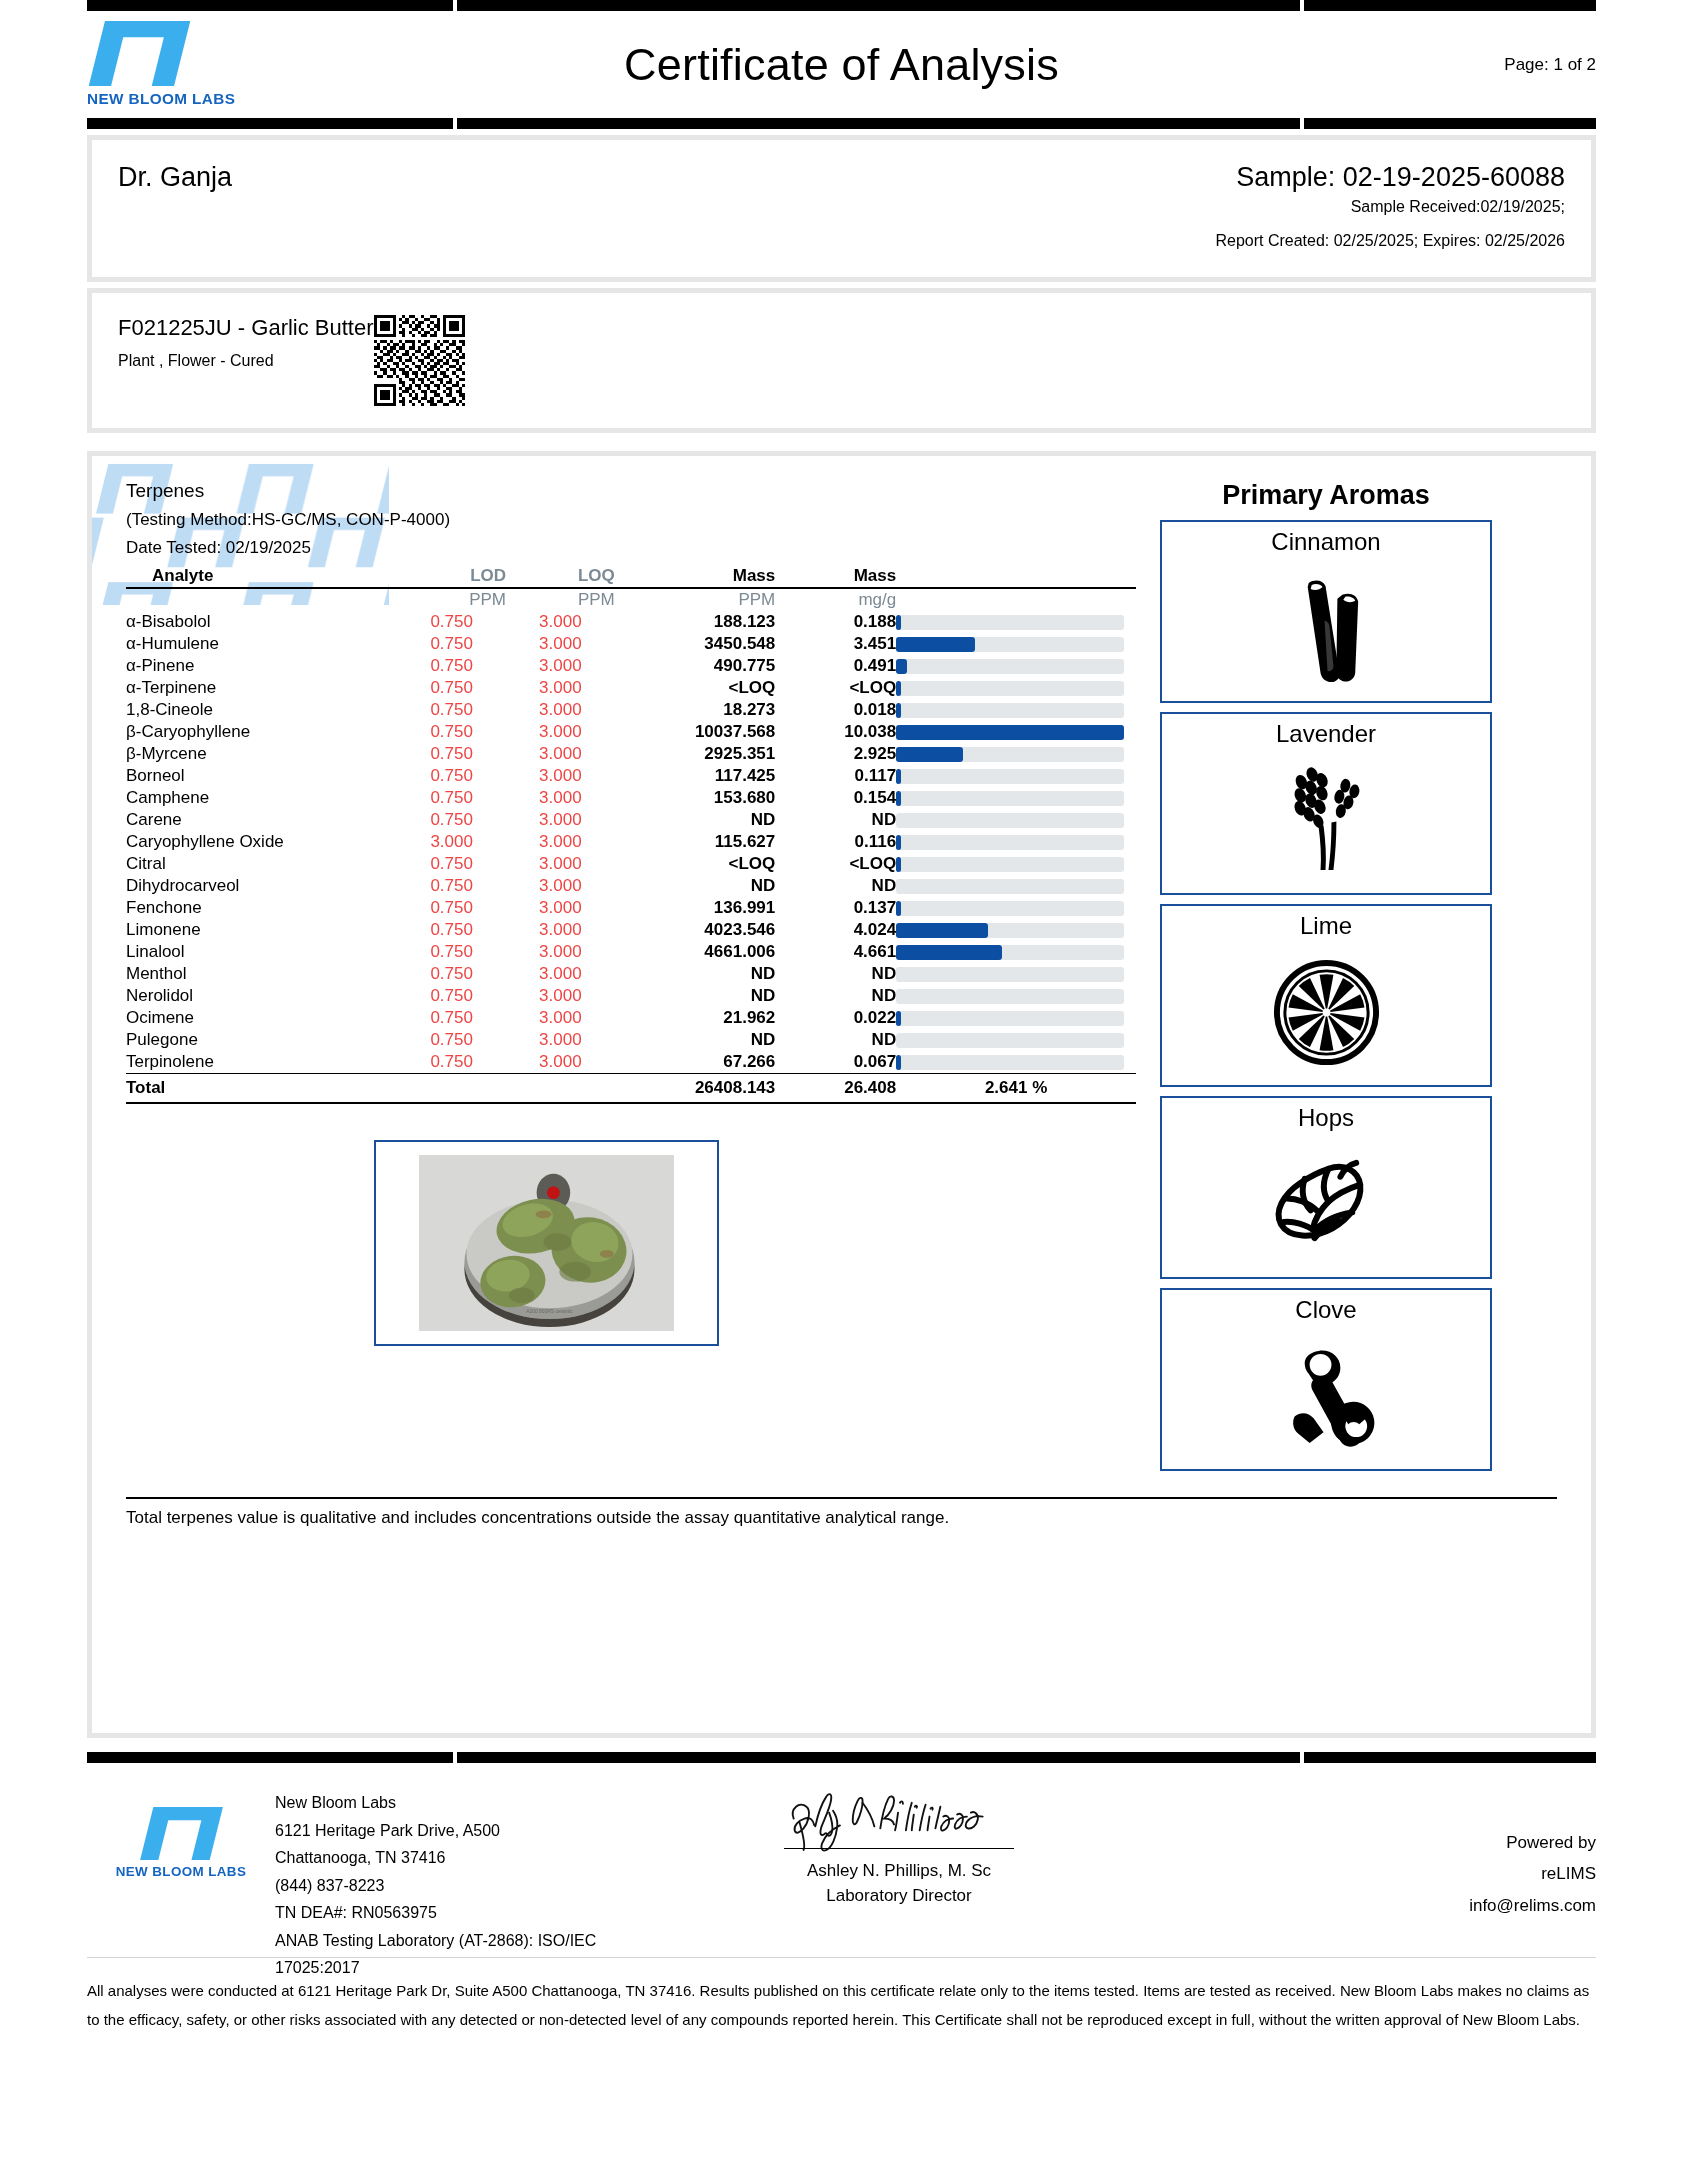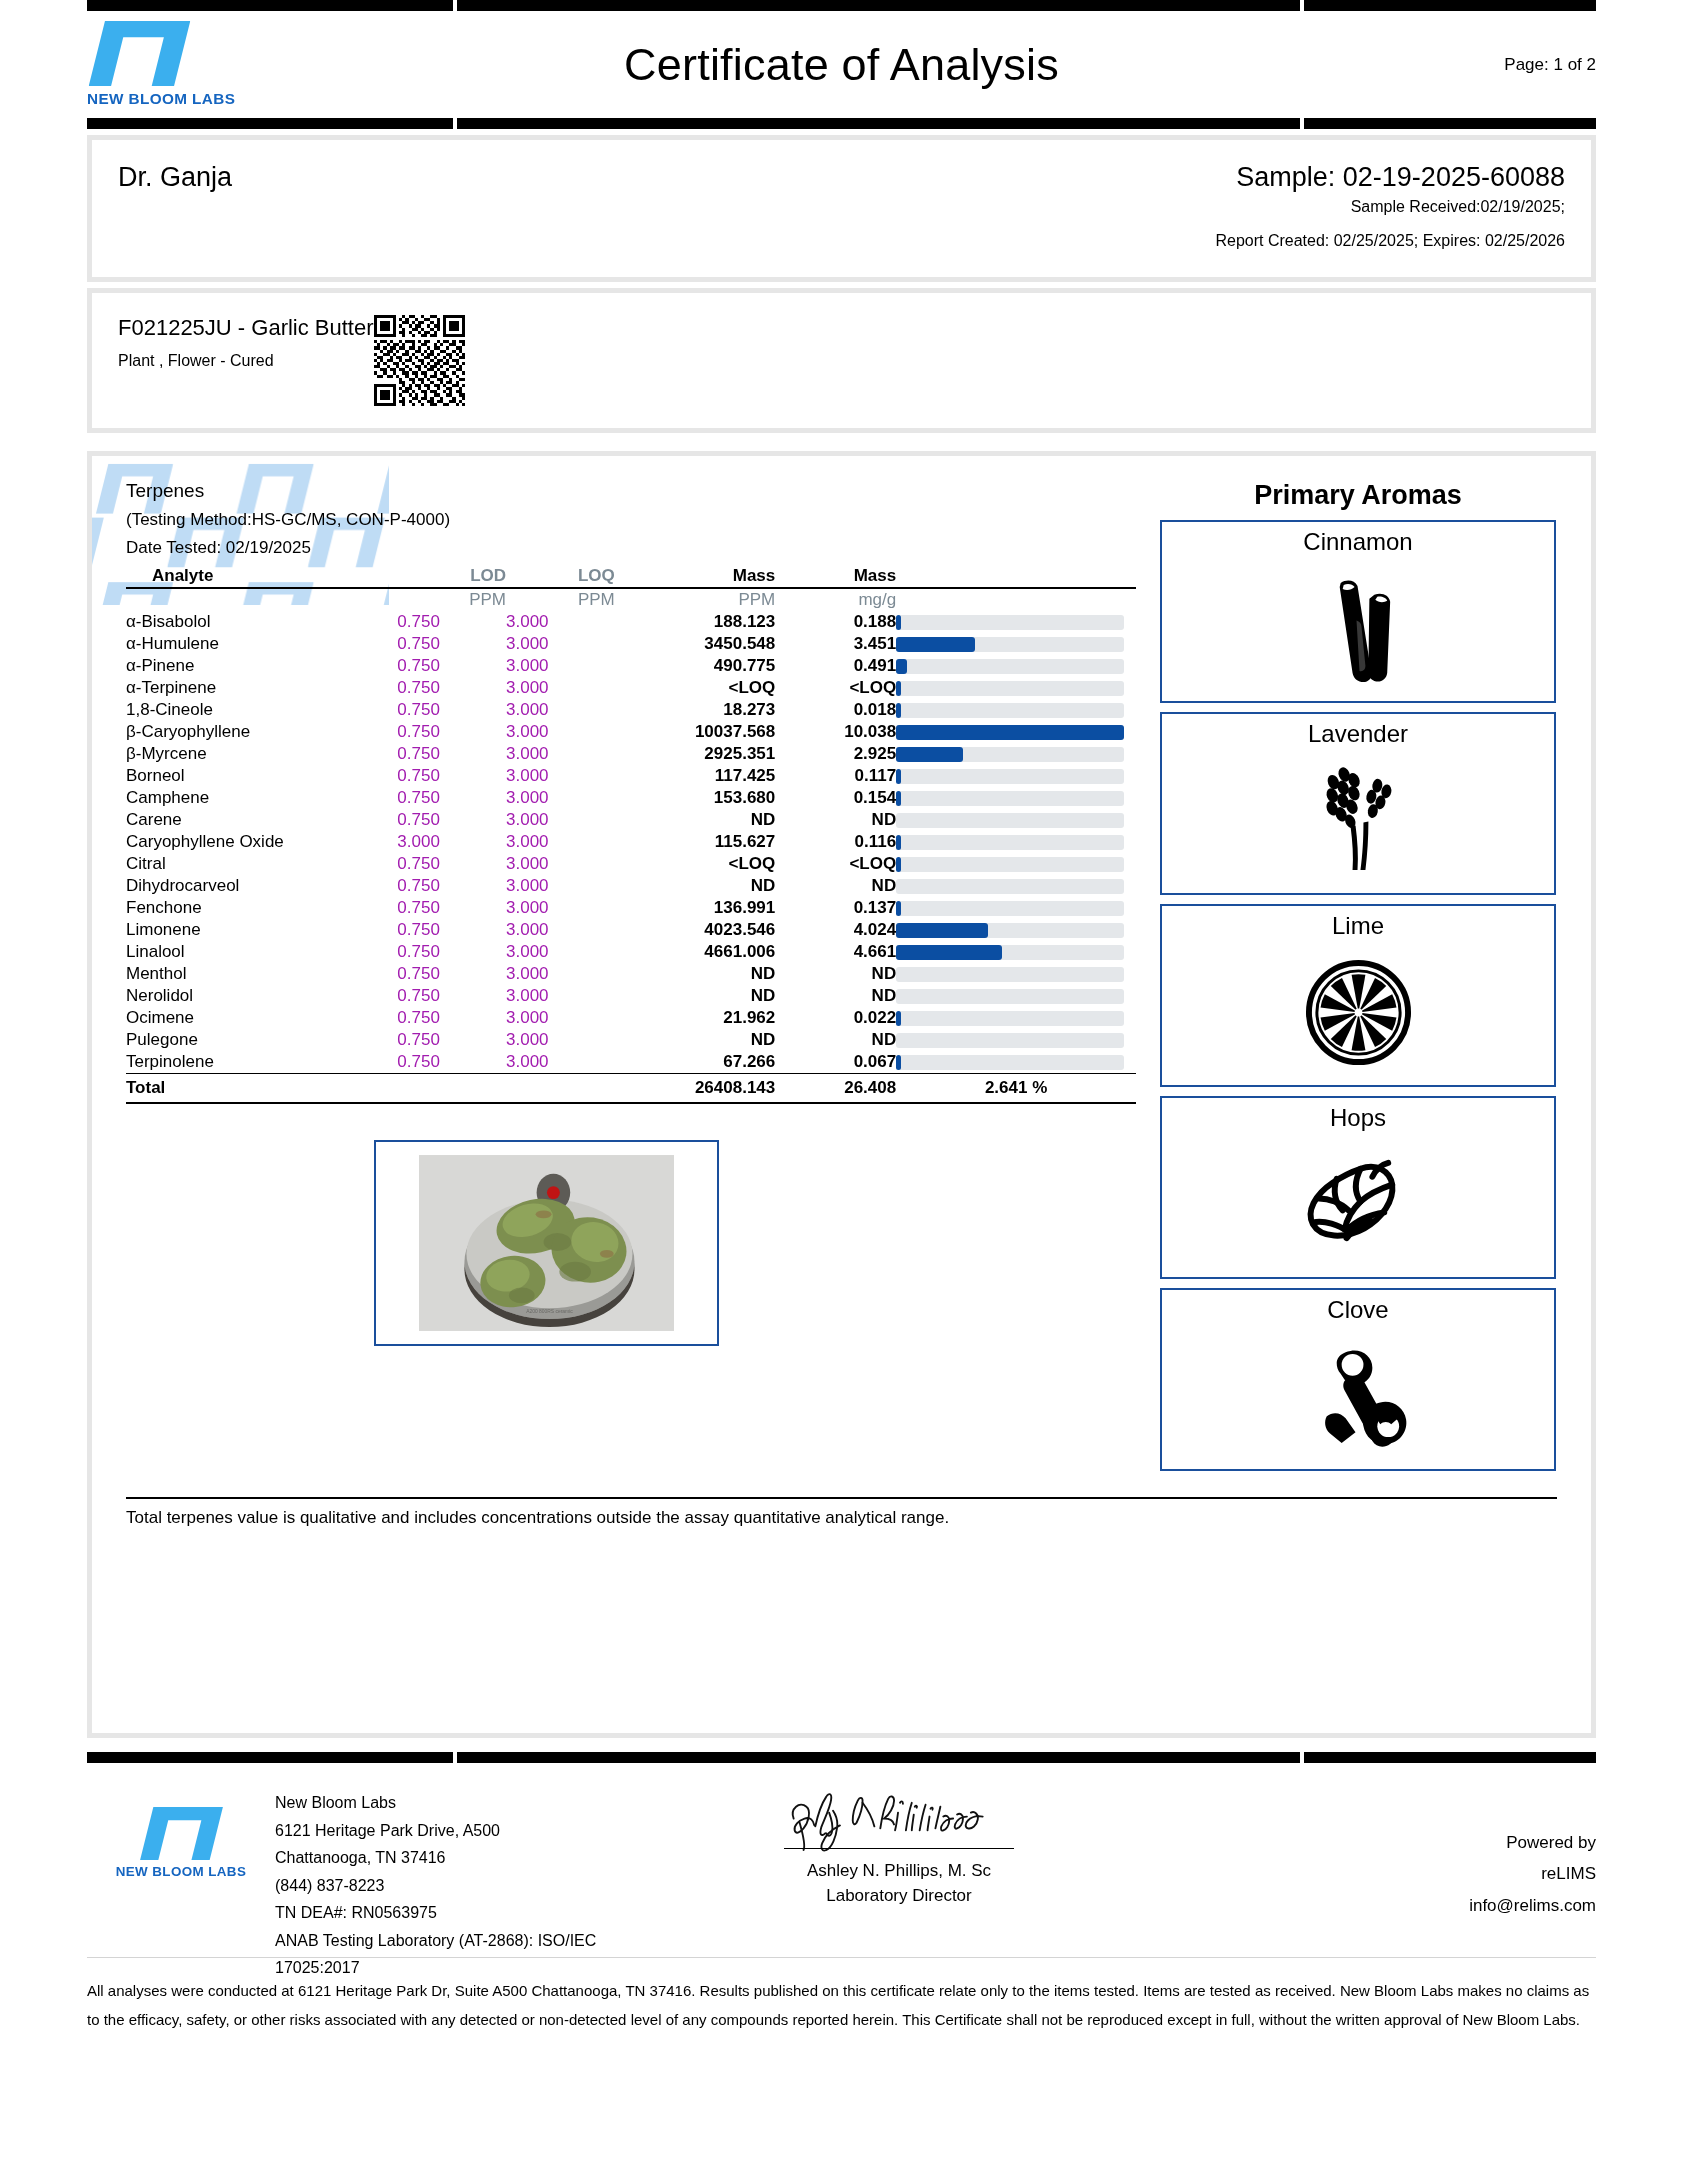--- a/index.html
+++ b/index.html
@@ -39,36 +39,36 @@
   .sample-name { font-size: 22px; }
   .sample-type { font-size: 16px; margin-top: 11px; }
   .qr { width: 91px; height: 91px; }
 
   
   .body-outer { margin-top: 18px; background: #e6e6e6; padding: 5px 5px 5px 5px; }
   .body { position: relative; background: #fff; height: 1277px; overflow: hidden; }
   .watermark { position: absolute; inset: 0; opacity: 1; pointer-events: none; }
   .content { position: relative; z-index: 2; padding: 24px 34px 0 34px; display: flex; }
   .col-left { width: 1010px; }
-  .col-right { width: 396px; margin-left: 24px; }
+  .col-right { width: 332px; margin-left: 24px; }
 
   h2.sect { font-size: 19px; font-weight: 400; }
   .meta-line { font-size: 17px; margin-top: 8px; }
 
   
   table.terp { width: 1010px; border-collapse: collapse; margin-top: 7px; font-size: 17px; }
   table.terp th, table.terp td { padding: 1px 0; }
   .th-row th { font-weight: 600; text-align: right; padding-bottom: 3px; }
   .th-row th.analyte { text-align: left; padding-left: 26px; font-weight: 600; }
   .th-row th.grey { color: #7c8a94; font-weight: 600; }
   .unit-row td { color: #7c8a94; text-align: right; padding-bottom: 9px; }
   .unit-row td.analyte { text-align: left; }
   .rowline th, .rowline td { border-bottom: 2.5px solid #000; }
   td.analyte { text-align: left; padding-left: 26px; }
-  td.lod, td.loq { text-align: left; color: #a21caf; }
+  td.lod, td.loq { text-align: center; color: #ef4444; }
   td.massppm, td.massmg { text-align: right; font-weight: 700; }
   td.barcell { padding-left: 14px; width: 236px; }
   .c-analyte { width: 267px; }
   .c-lod { width: 107px; }
   .c-loq { width: 107px; }
   .c-ppm { width: 158px; }
   .c-mg { width: 119px; }
 
   .bartrack { position: relative; height: 15px; background: #e4e7ea; border-radius: 3px; width: 228px; }
   .barfill { position: absolute; left: 0; top: 0; bottom: 0; background: #0b4ea2; border-radius: 3px; min-width: 5px; }

